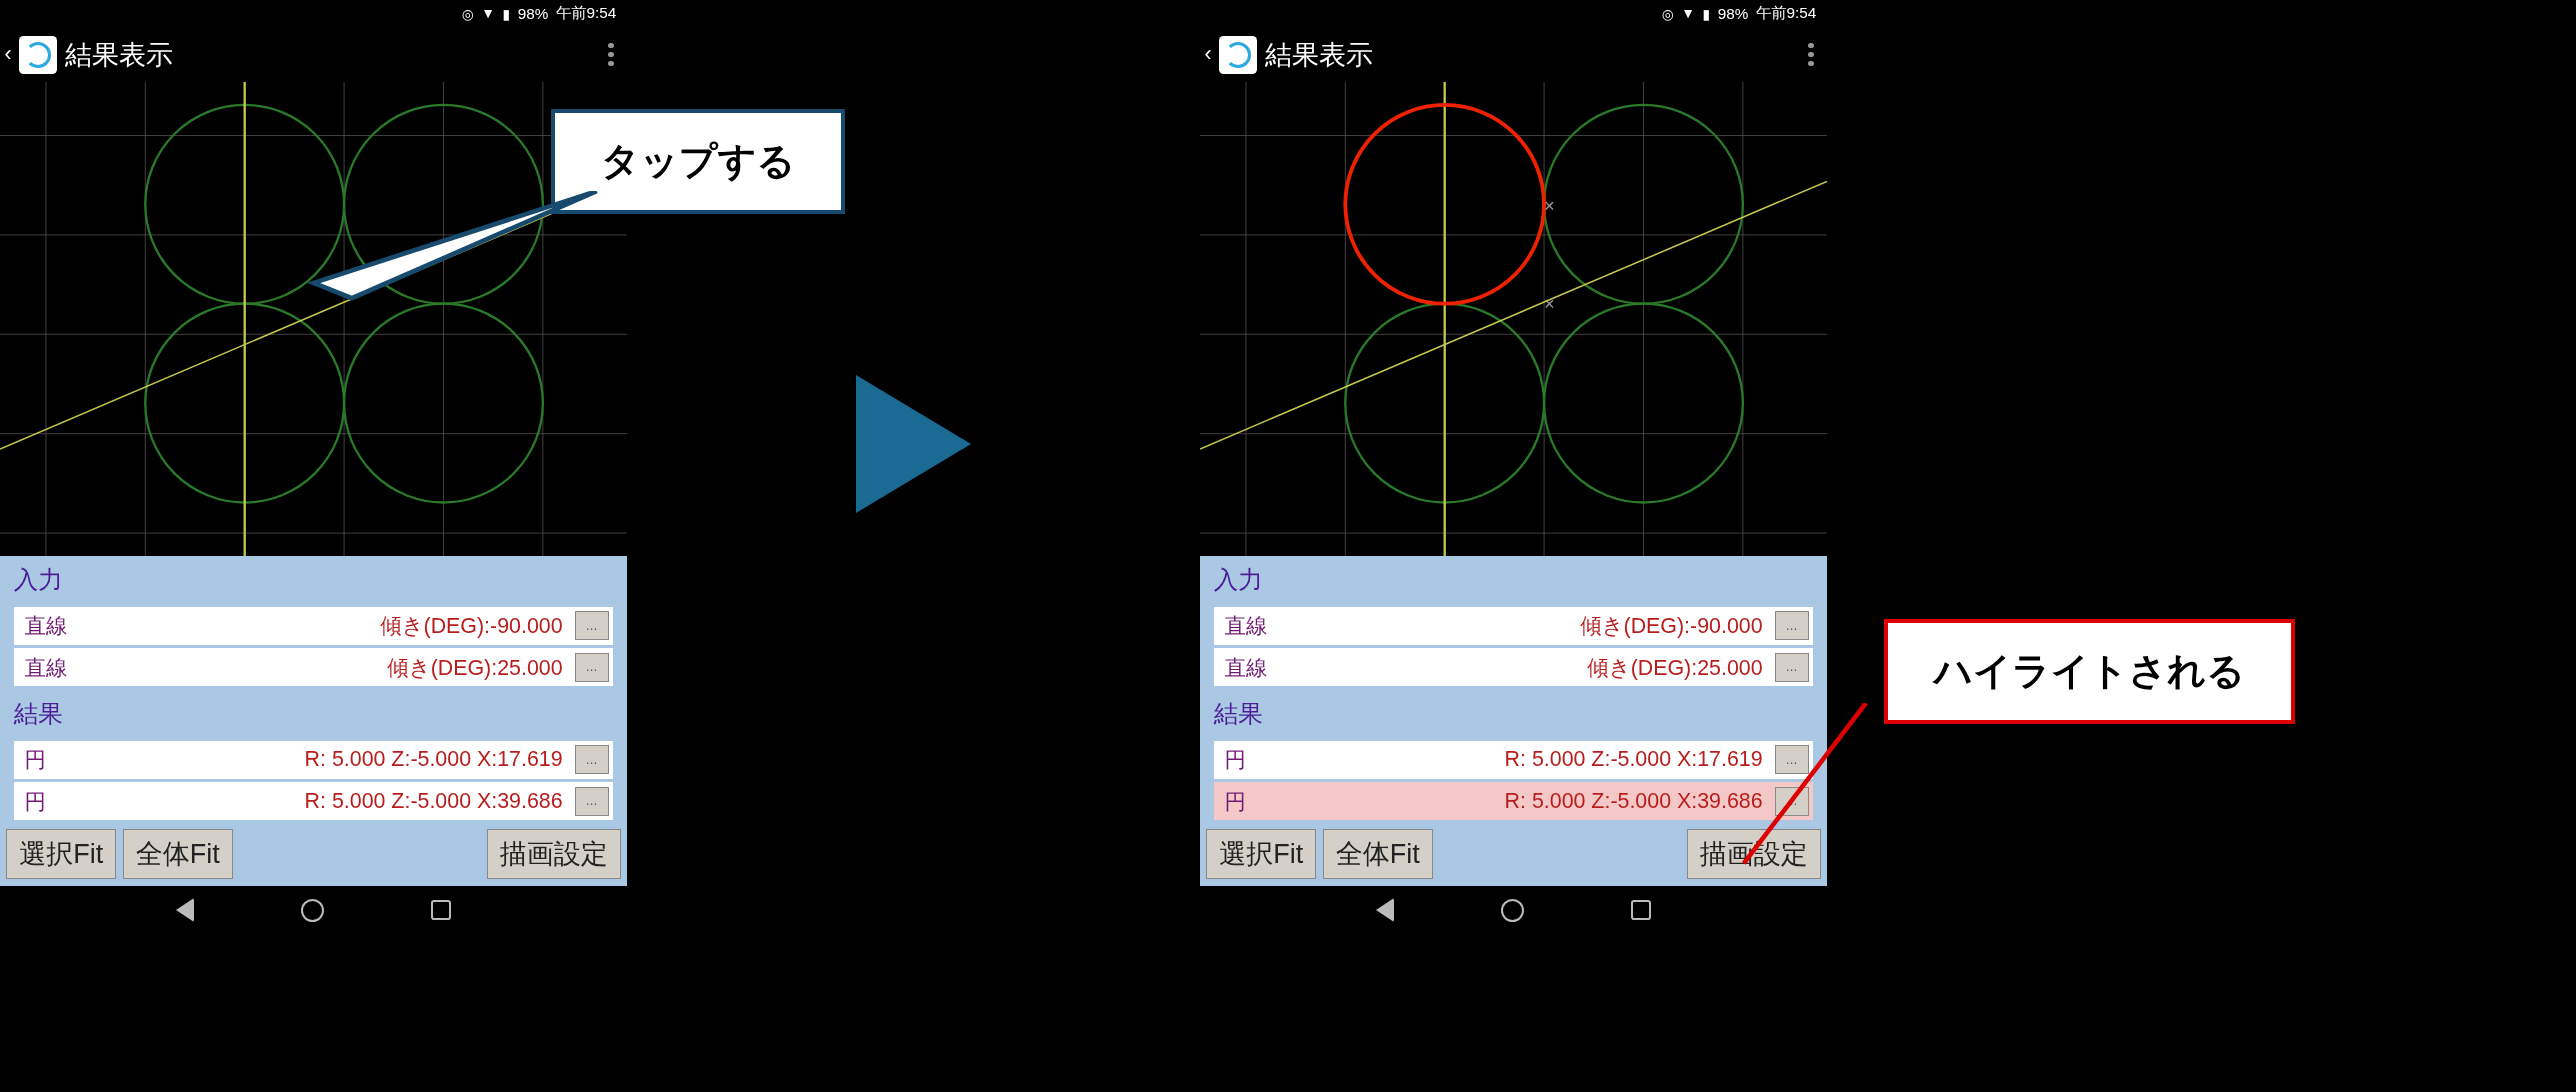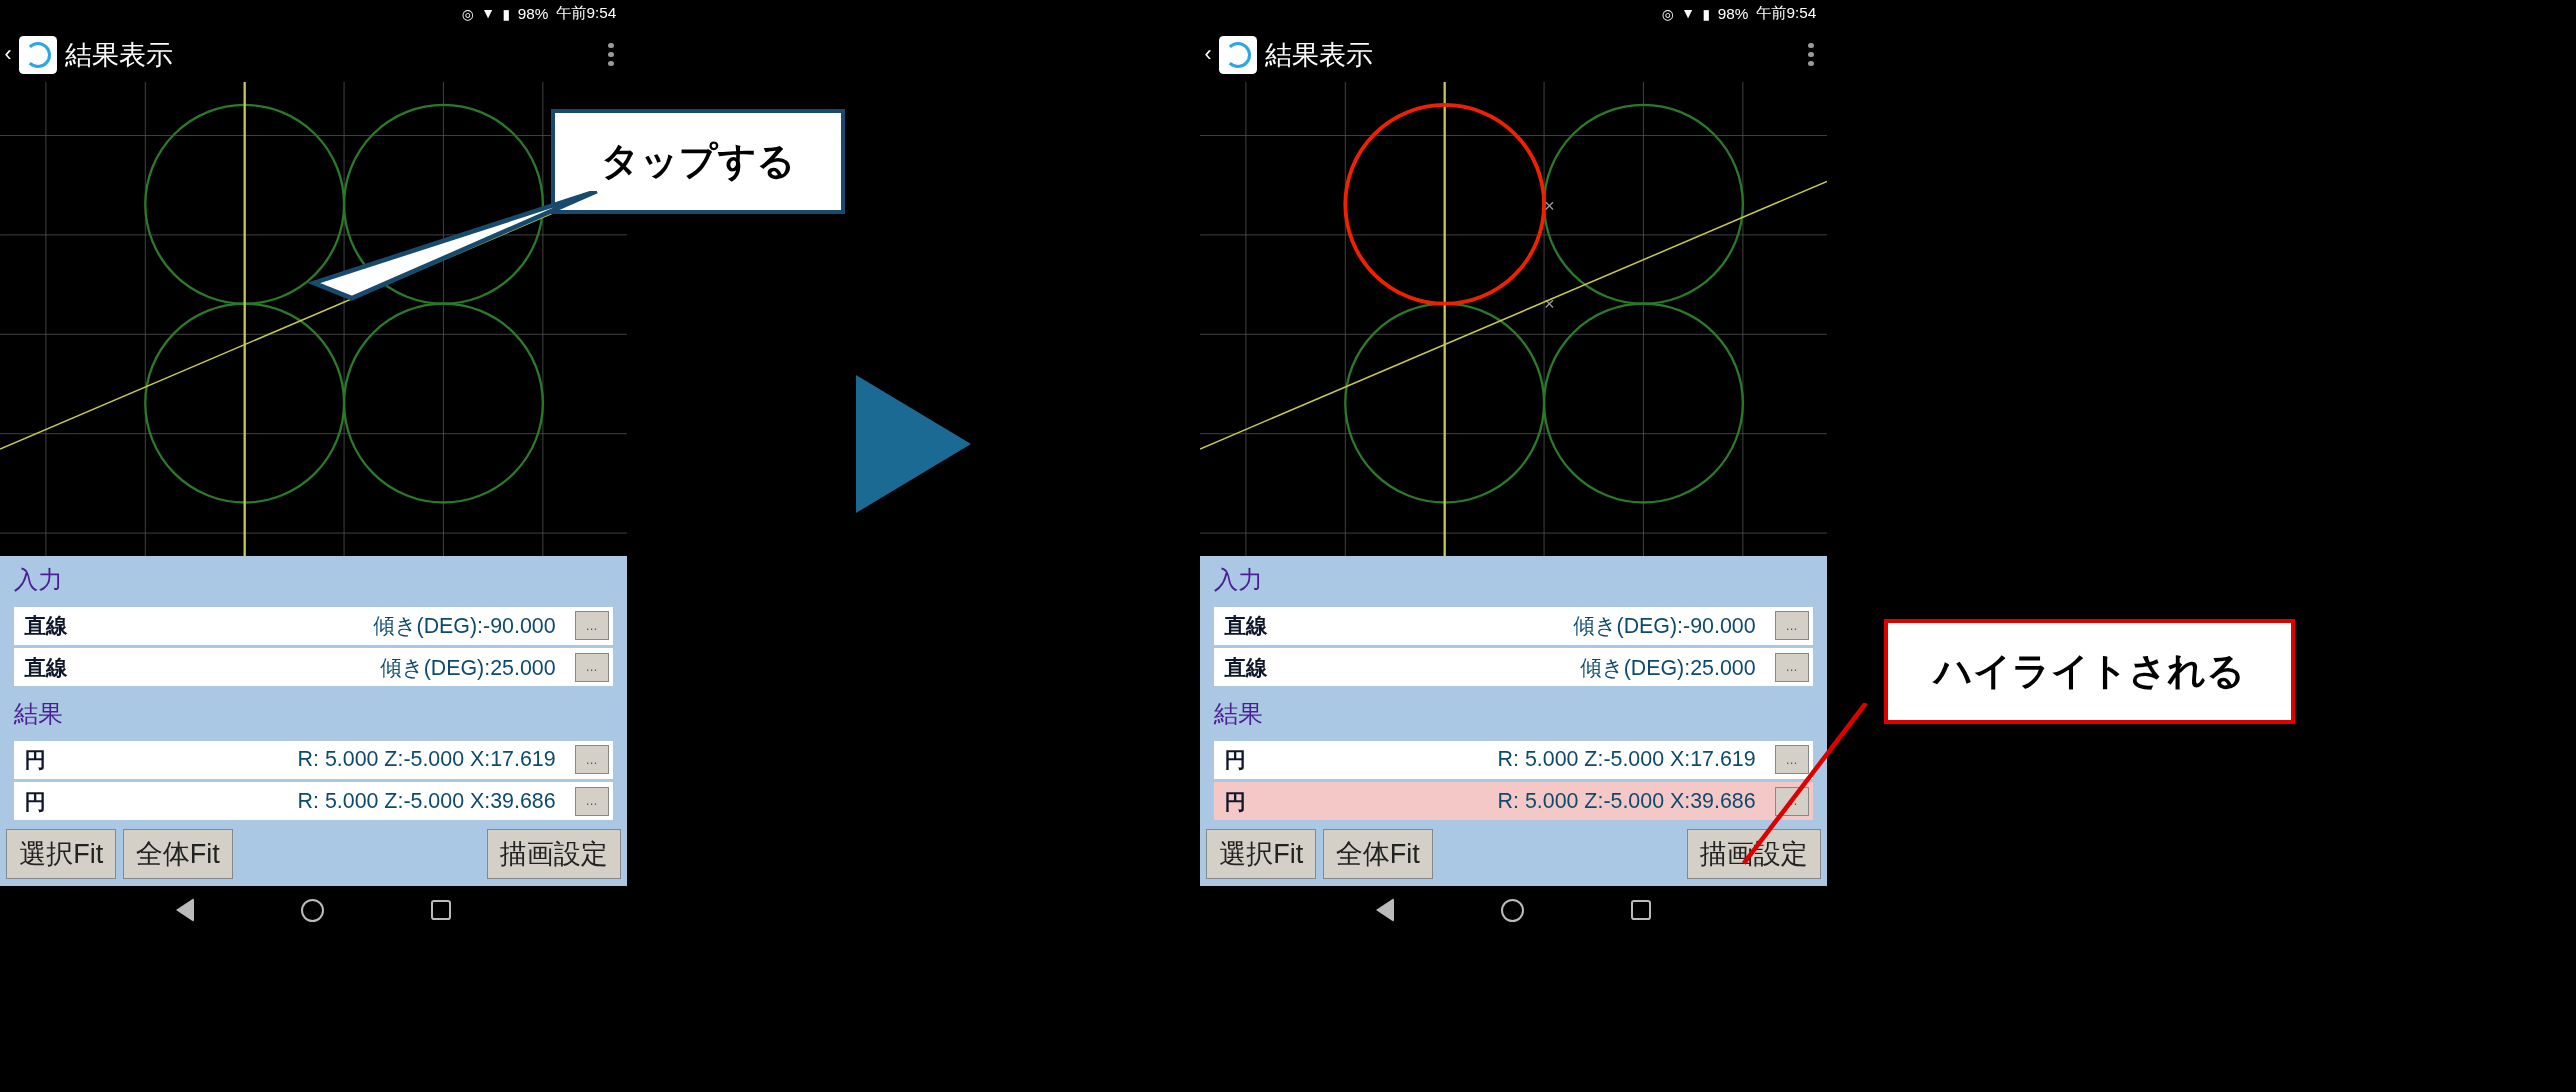--- a/index.html
+++ b/index.html
@@ -86,22 +86,22 @@
     }
     .row{
       margin:3.1px 13.8px;
       background:#fff;
       display:flex;
       align-items:center;
       padding:4.6px 4.6px 4.6px 10.7px;
       font-size:21.4px;
     }
     .row.highlight{ background:#f5c8c8; }
-    .row-label{ color:#0f172a; flex:0 0 76px;font-weight:bold;}
-    .row-val{ flex:1; text-align:right; color:#0c4a6e; padding-right:19px;}
+    .row-label{ color:#701a75; flex:0 0 76px;}
+    .row-val{ flex:1; text-align:right; color:#b91c1c; padding-right:12px;}
     .row-btn{
       width:34px;height:29px;background:#d4d0c8;border:0.8px solid #888;
       display:flex;align-items:center;justify-content:center;color:#555;font-size:12.2px;
     }
 
     
     .btnbar{
       display:flex; gap:6.1px; padding:6.1px; background:#aac8e4;
     }
     .btnbar .sp{flex:1;}

